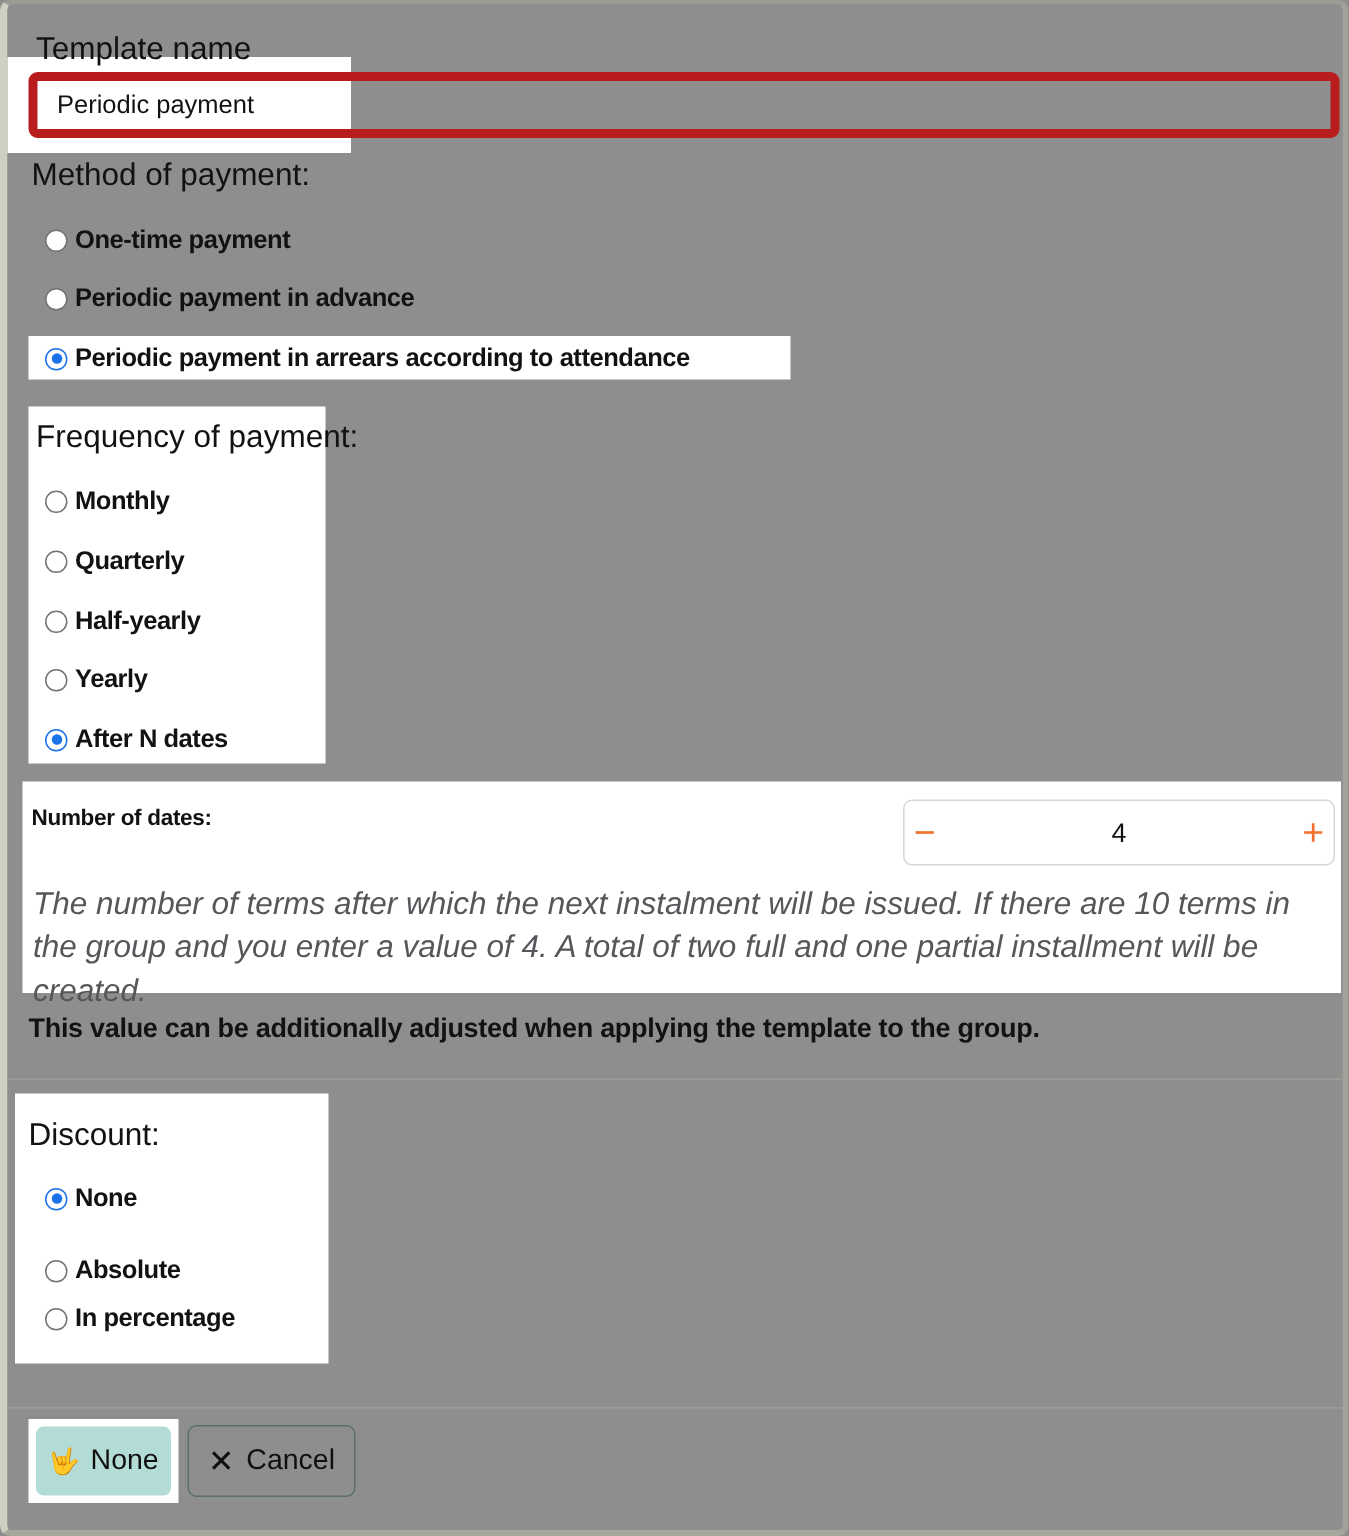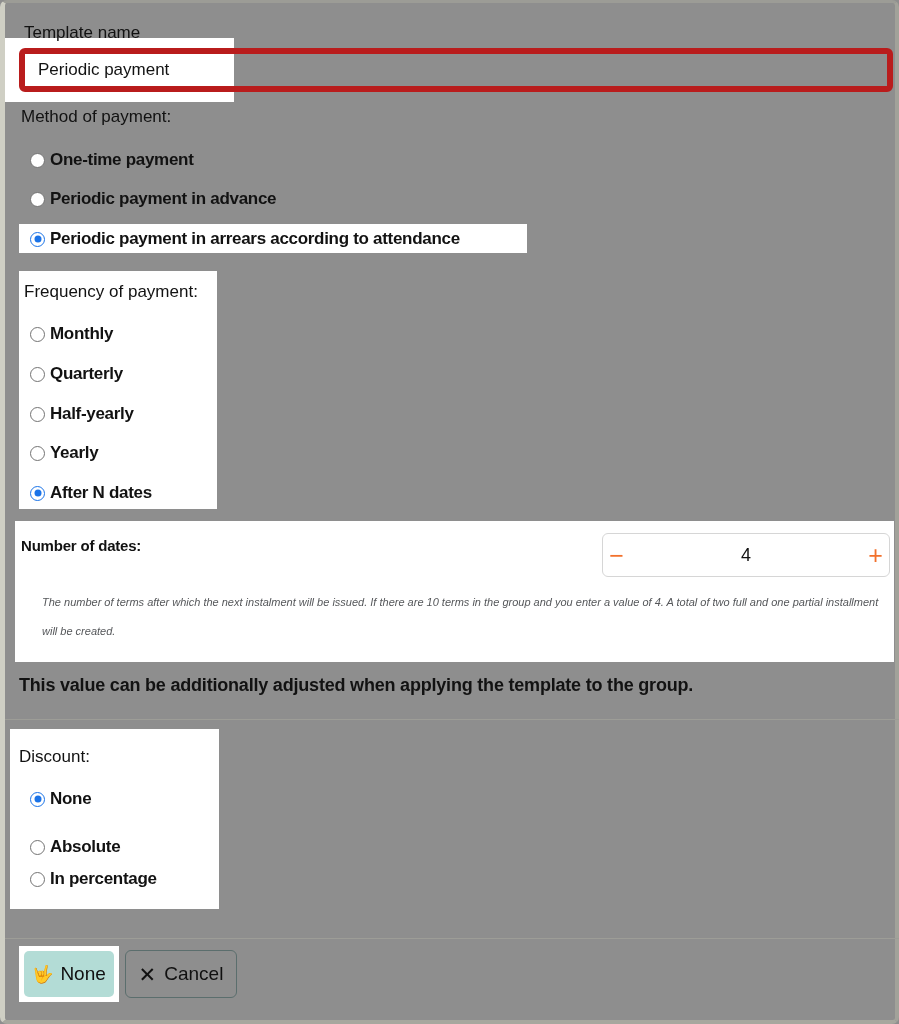--- a/index.html
+++ b/index.html
@@ -39,21 +39,21 @@
   .hl {
     position: absolute;
     background: #ffffff;
     z-index: 1;
   }
 
   
   .lbl {
     position: absolute;
     color: #121212;
-    font-size: 17px;
+    font-size: 21px;
     line-height: 20px;
     white-space: nowrap;
     z-index: 3;
   }
   .bold {
     font-weight: 700;
     letter-spacing: -0.2px;
   }
 
   
@@ -179,26 +179,25 @@
     border: none;
     background: transparent;
     outline: none;
     padding: 0;
   }
   #nod-help {
     position: absolute;
     left: 17px;
     top: 585px;
     width: 850px;
-    font-size: 11px;
+    font-size: 21px;
     font-style: italic;
     line-height: 29px;
     color: #55575a;
     z-index: 3;
-    margin-left: 20px;
   }
 
   
   #adjust-note {
     left: 14px;
     top: 672px;
     font-size: 18px;
   }
   .sep {
     position: absolute;

